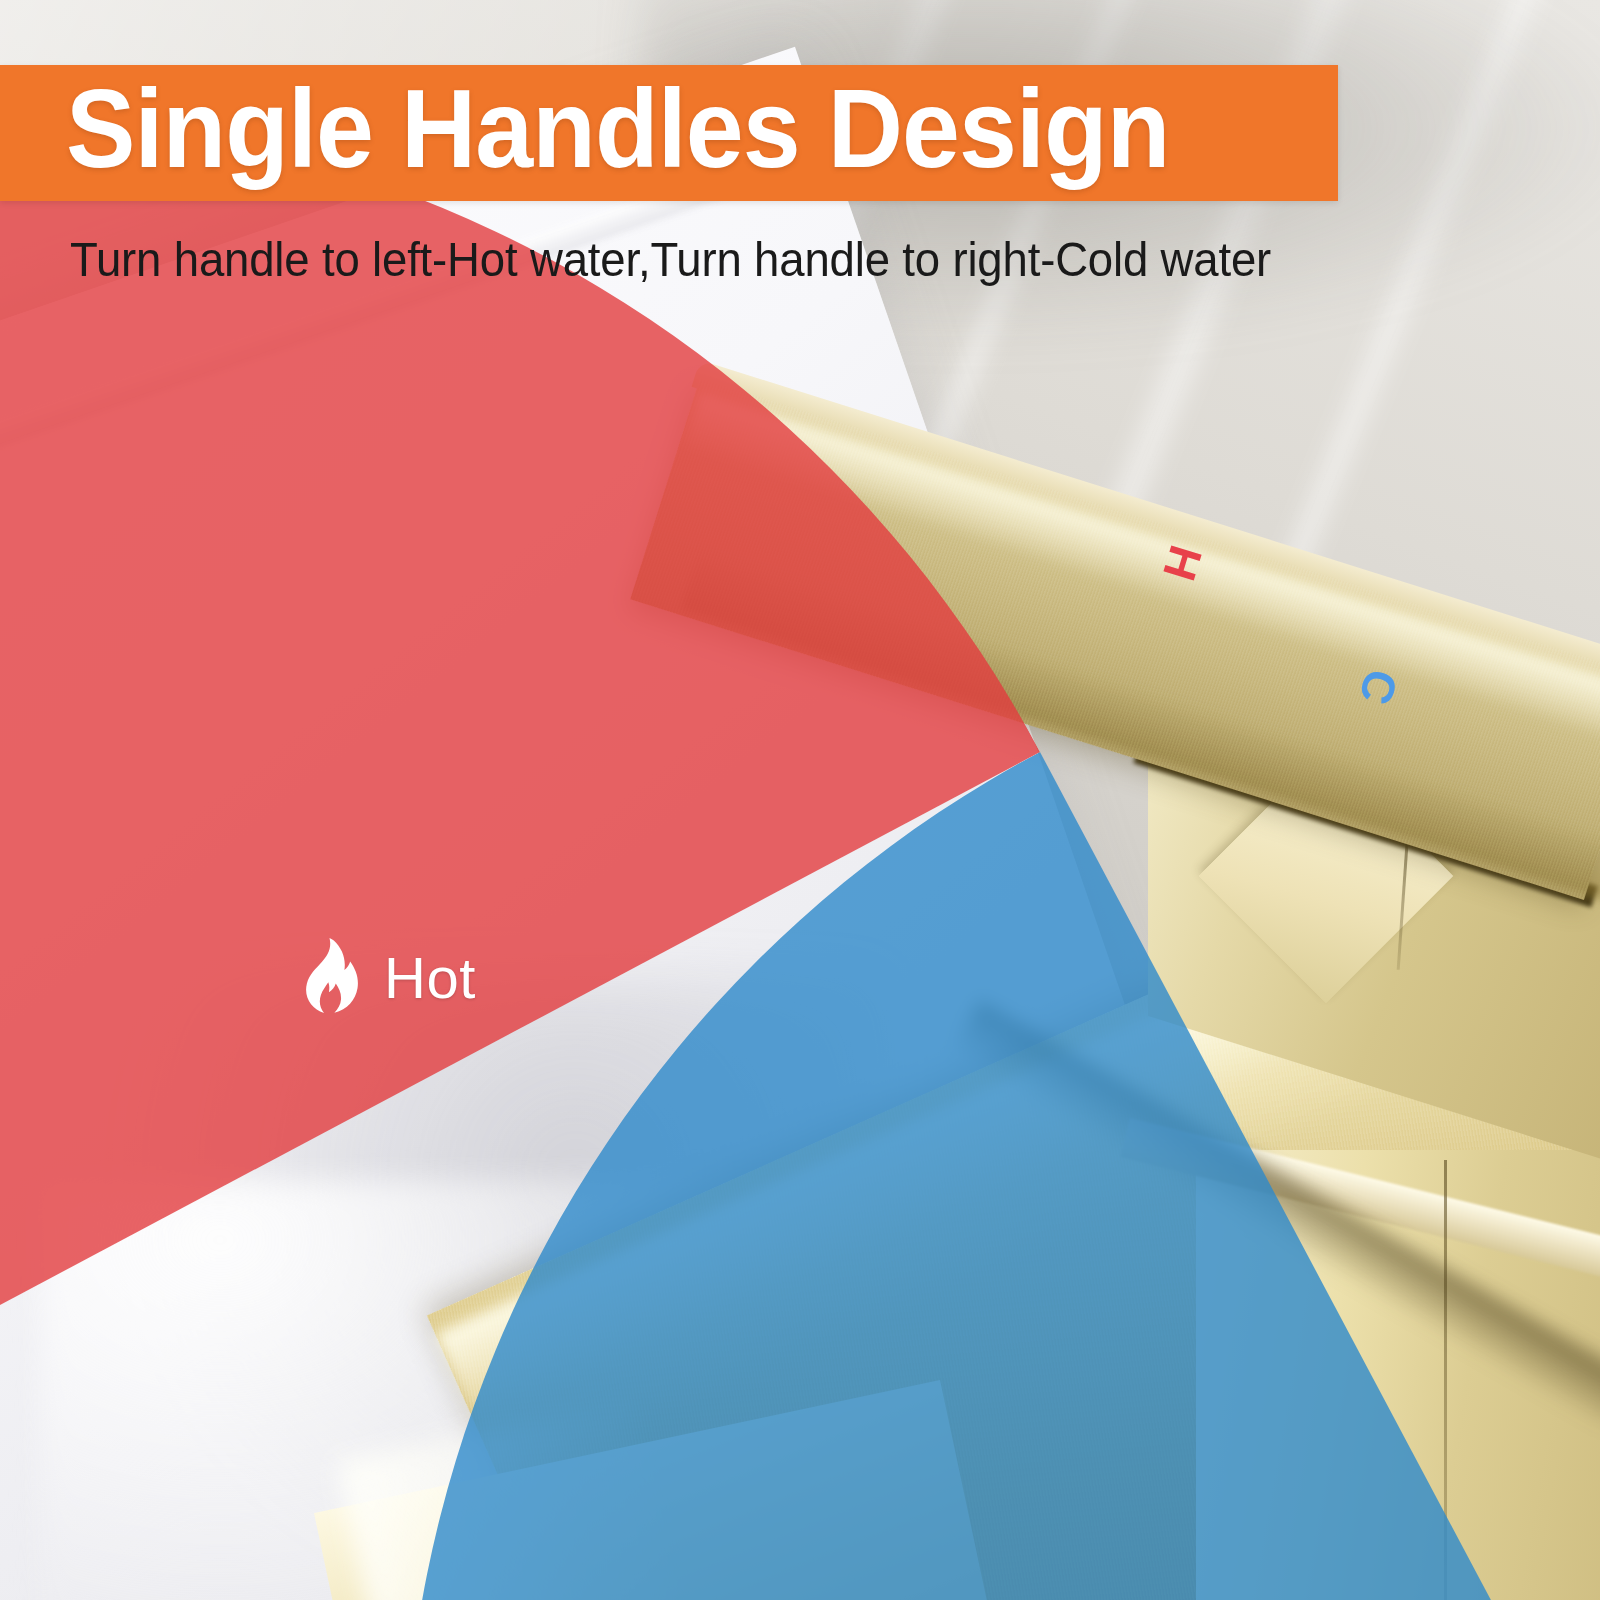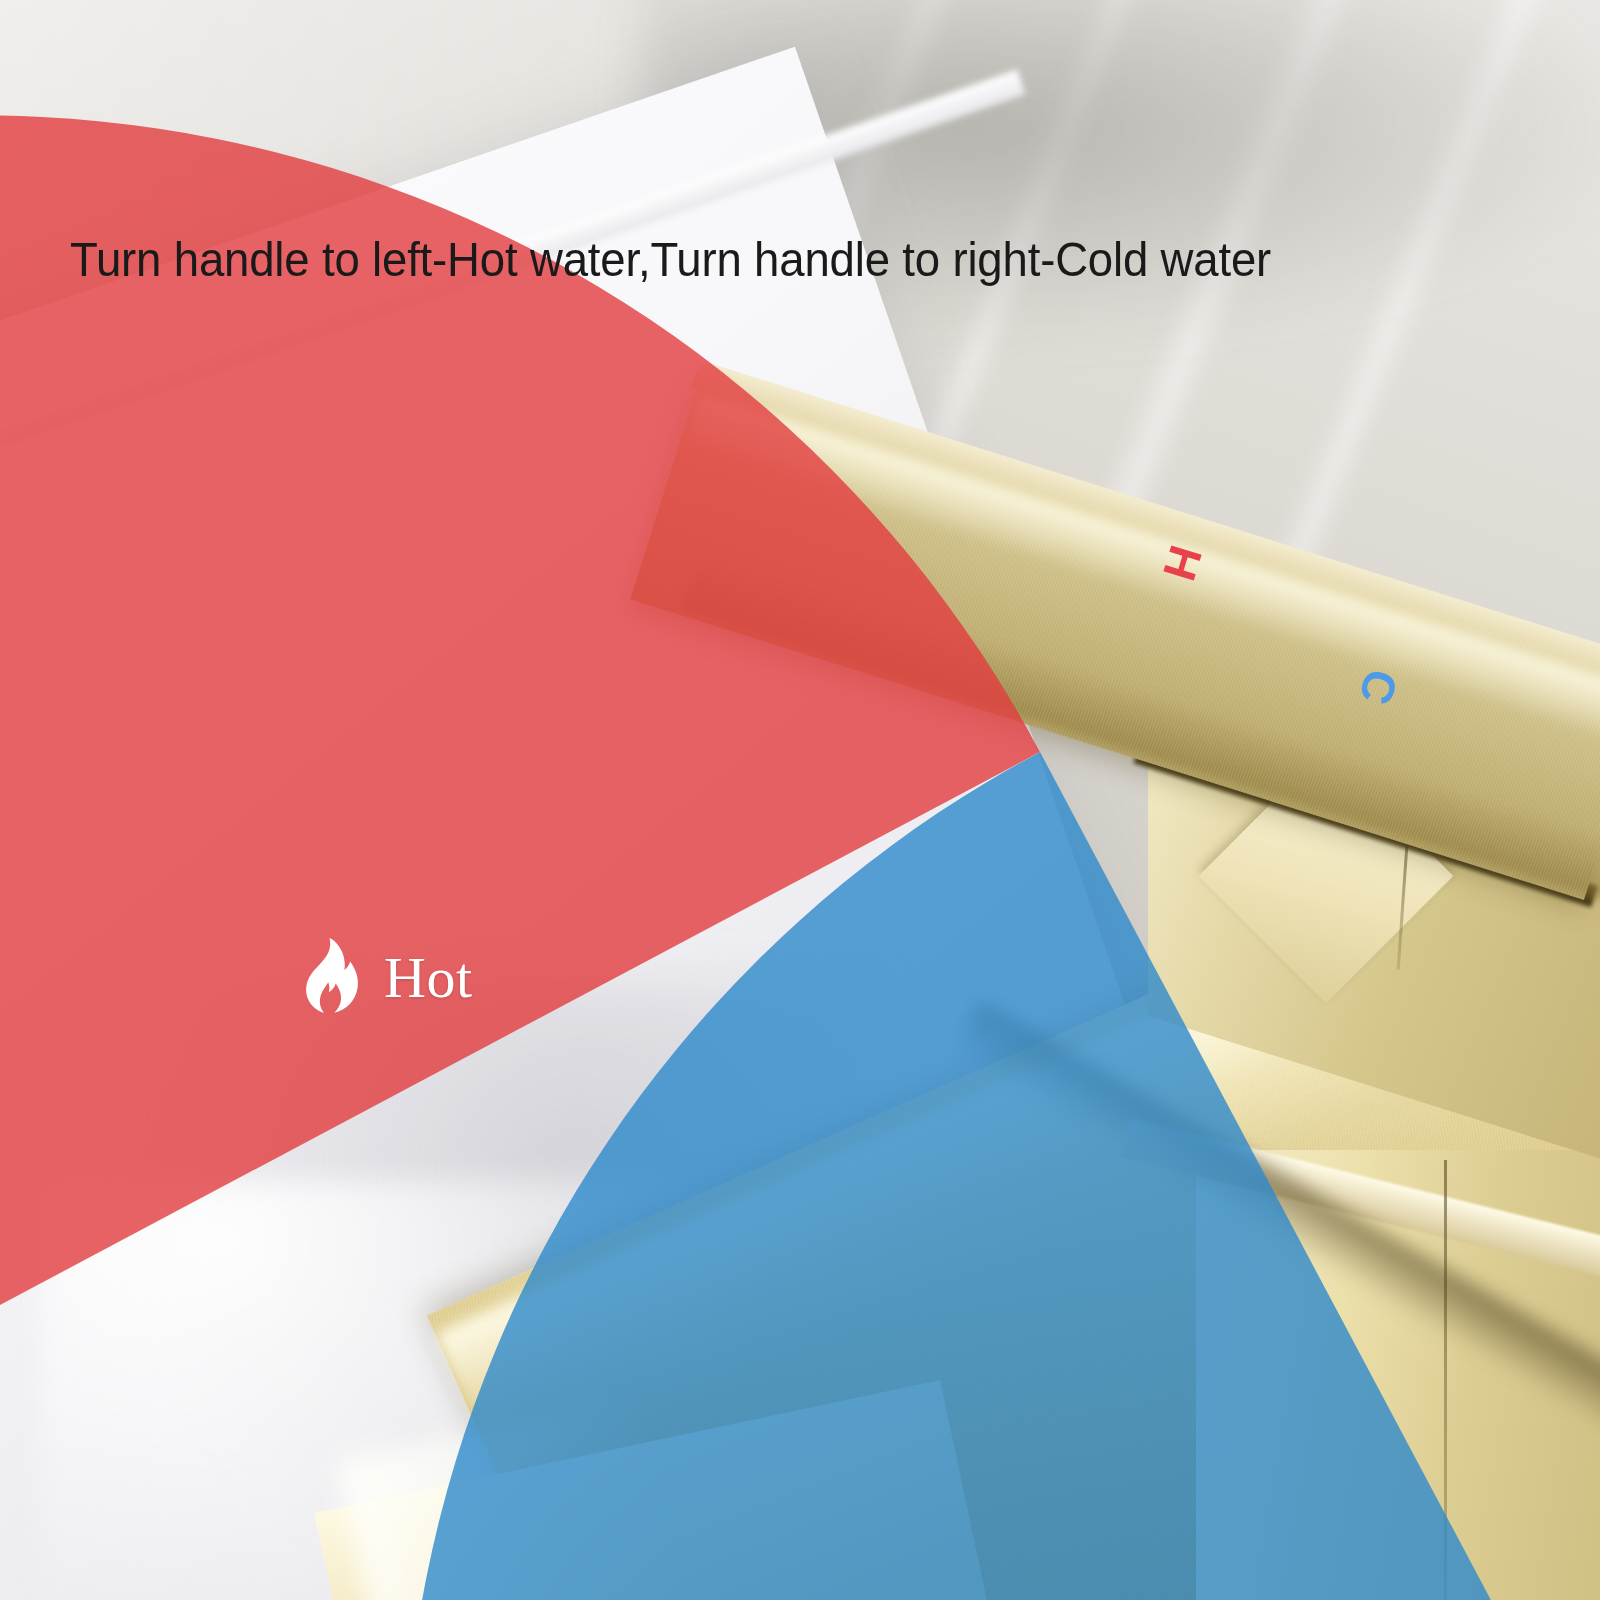--- a/index.html
+++ b/index.html
@@ -214,21 +214,21 @@
   }
 
   
   .fan-label{
     position:absolute;display:flex;align-items:center;gap:26px;
     color:#ffffff;
     text-shadow:0 1px 3px rgba(0,0,0,.18);
   }
   .fan-label .lbl-text{
     font-size:58px;font-weight:400;
-    font-family:Liberation Serif, serif;
+    font-family:Liberation Sans, sans-serif;
     letter-spacing:.5px;line-height:1;
   }
   .label-hot{left:296px;top:938px;}
   .label-cold{left:536px;top:1128px;}
   .ico{display:block;}
 
   
   .banner{
     position:absolute;left:0;top:65px;width:1338px;height:136px;
     background:#f0762a;
@@ -314,16 +314,19 @@
   <div class="fan-label label-hot">
     <span class="ico">
       <svg width="62" height="76" viewBox="0 0 62 76" aria-hidden="true">
         <path fill="#ffffff" d="M33.5 0c2.6 10.4-2.1 17.6-7.7 23.9-5.9 6.6-12.6 12.5-14.9 21.6C7.4 59.2 15.5 71.3 28 75c-4.1-5.4-5.3-11.4-3.1-17.9 1.6-4.8 4.7-8.6 7.4-12.8 1.4 3.3 1.1 6.6.6 10 3.4-2.2 5.6-5.2 6.9-8.9 3.4 4.9 5.7 10.1 5.2 16.2-.4 5.2-2.9 9.4-6.6 13.1C51.3 71.4 59.6 62 61.5 50.2c1.6-9.9-1.7-18.6-7.3-26.6-1.1 3.5-2.9 6.3-5.8 8.5 1.7-11.9-2.2-21.6-10.6-29.6C36.6 1.5 35.2.8 33.5 0z"></path>
       </svg>
     </span>
     <span class="lbl-text">Hot</span>
   </div>
 
 
+  <div class="banner">
+    <div class="banner-title">Single Handles Design</div>
+  </div>
 
   <div class="subtitle">Turn handle to left-Hot water,Turn handle to right-Cold water</div>
 
 </div>
 
 </body></html>

